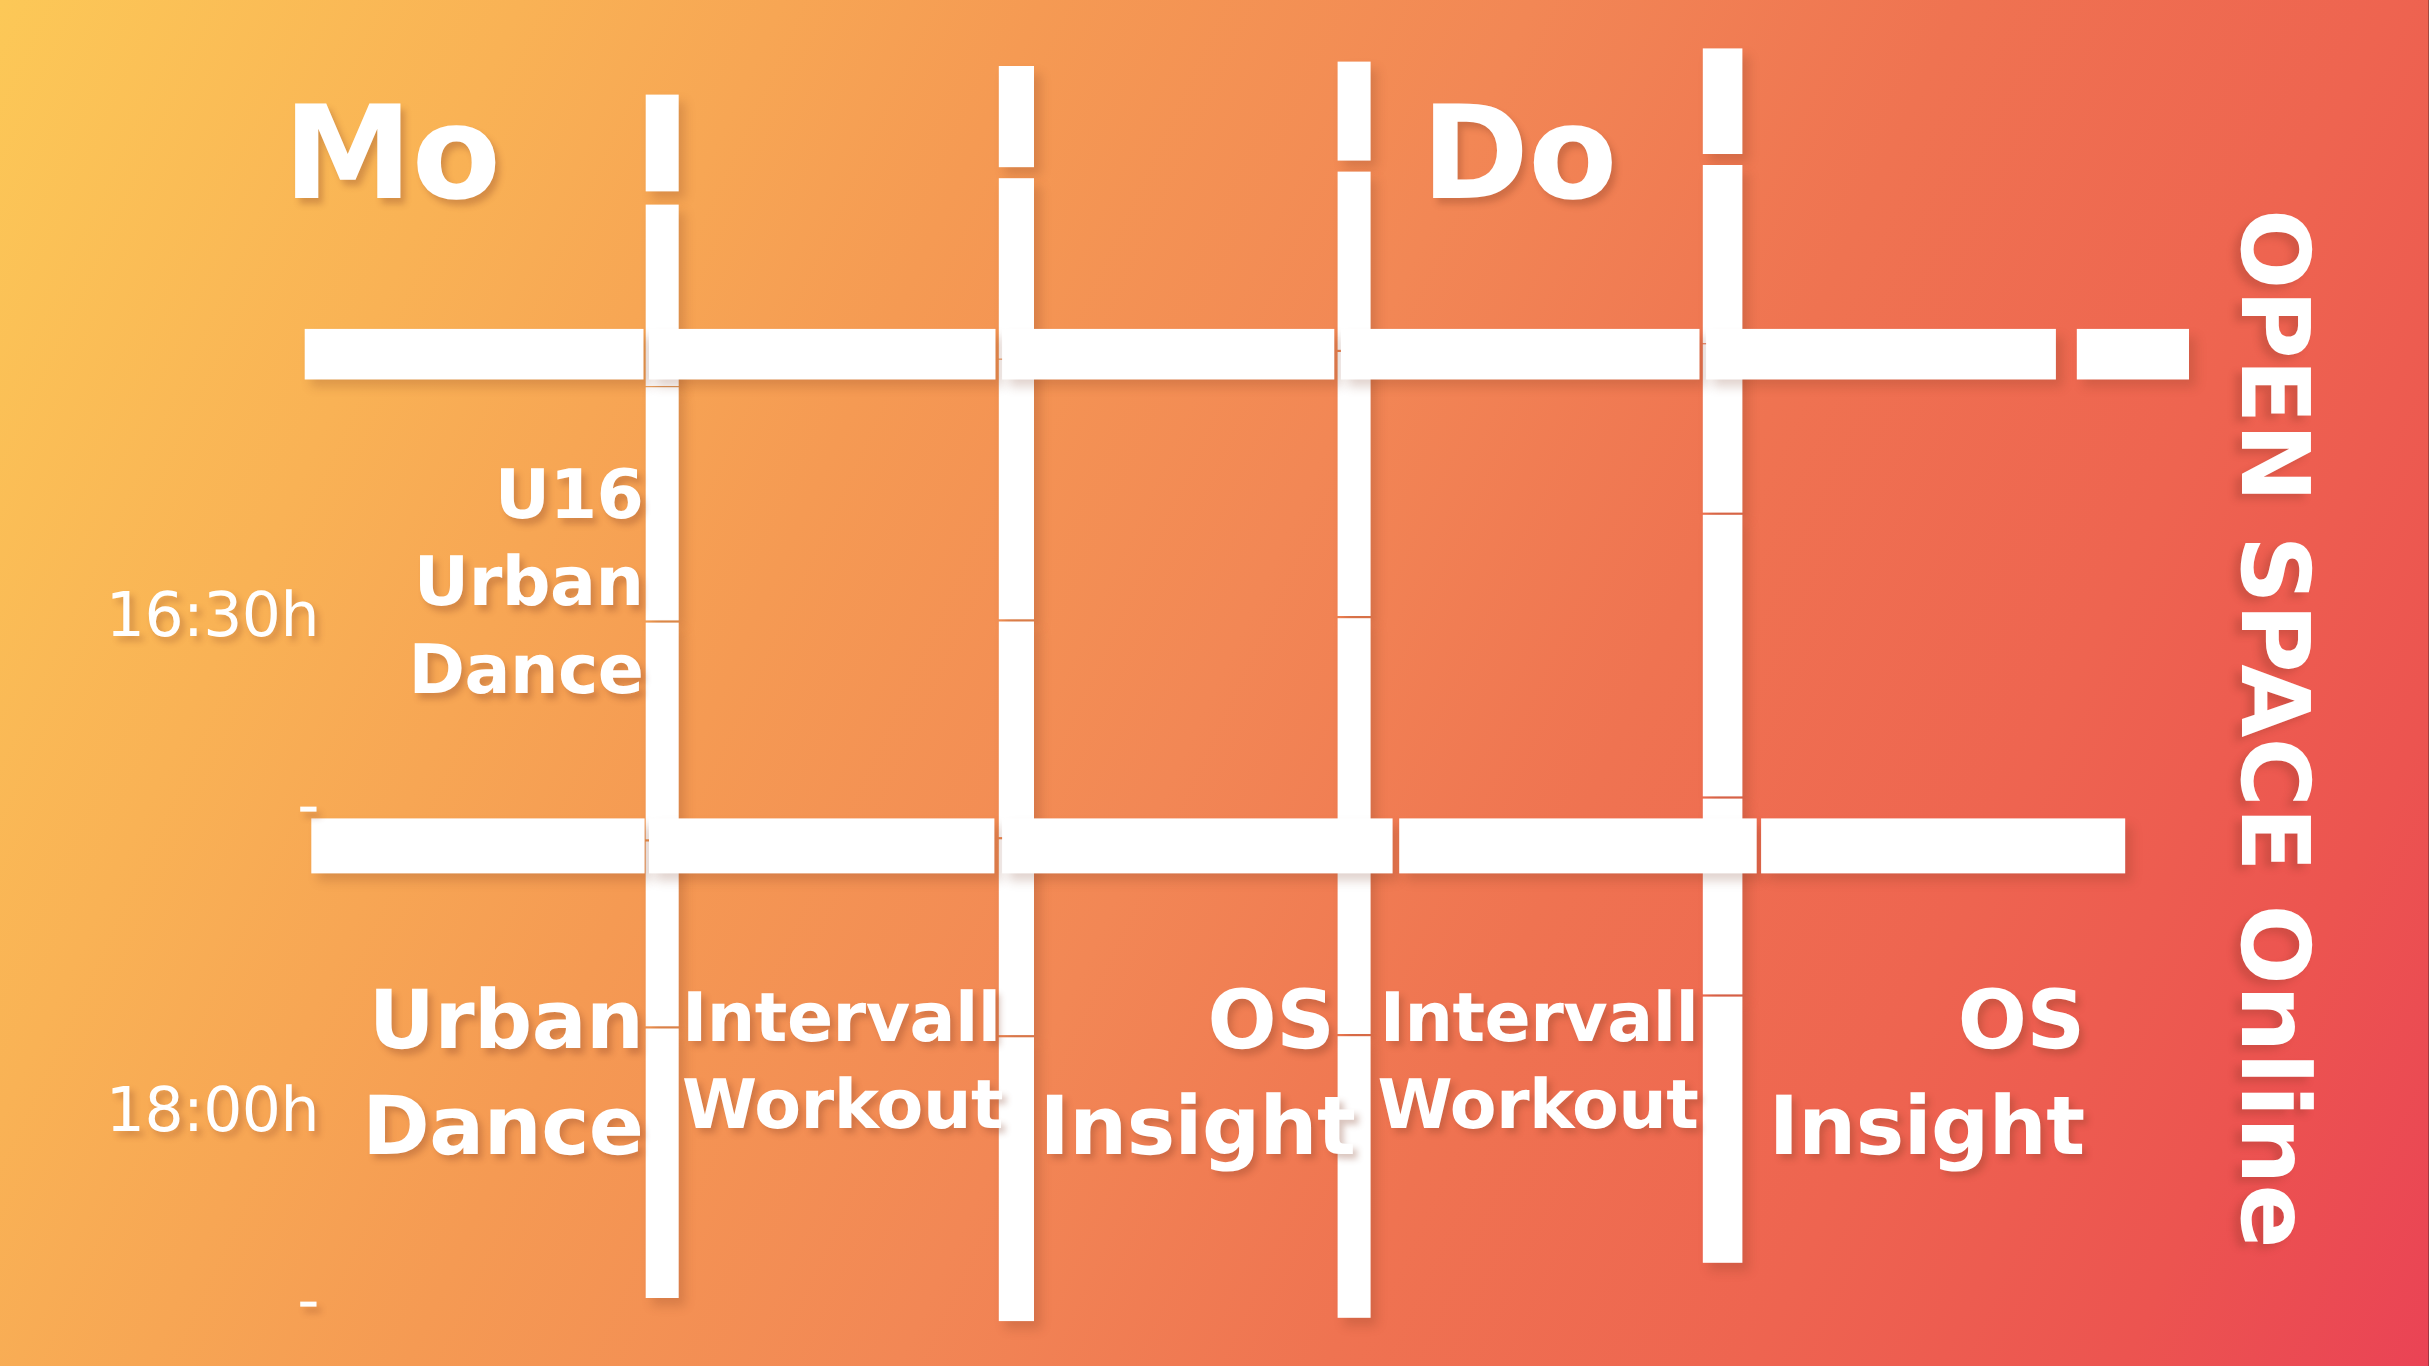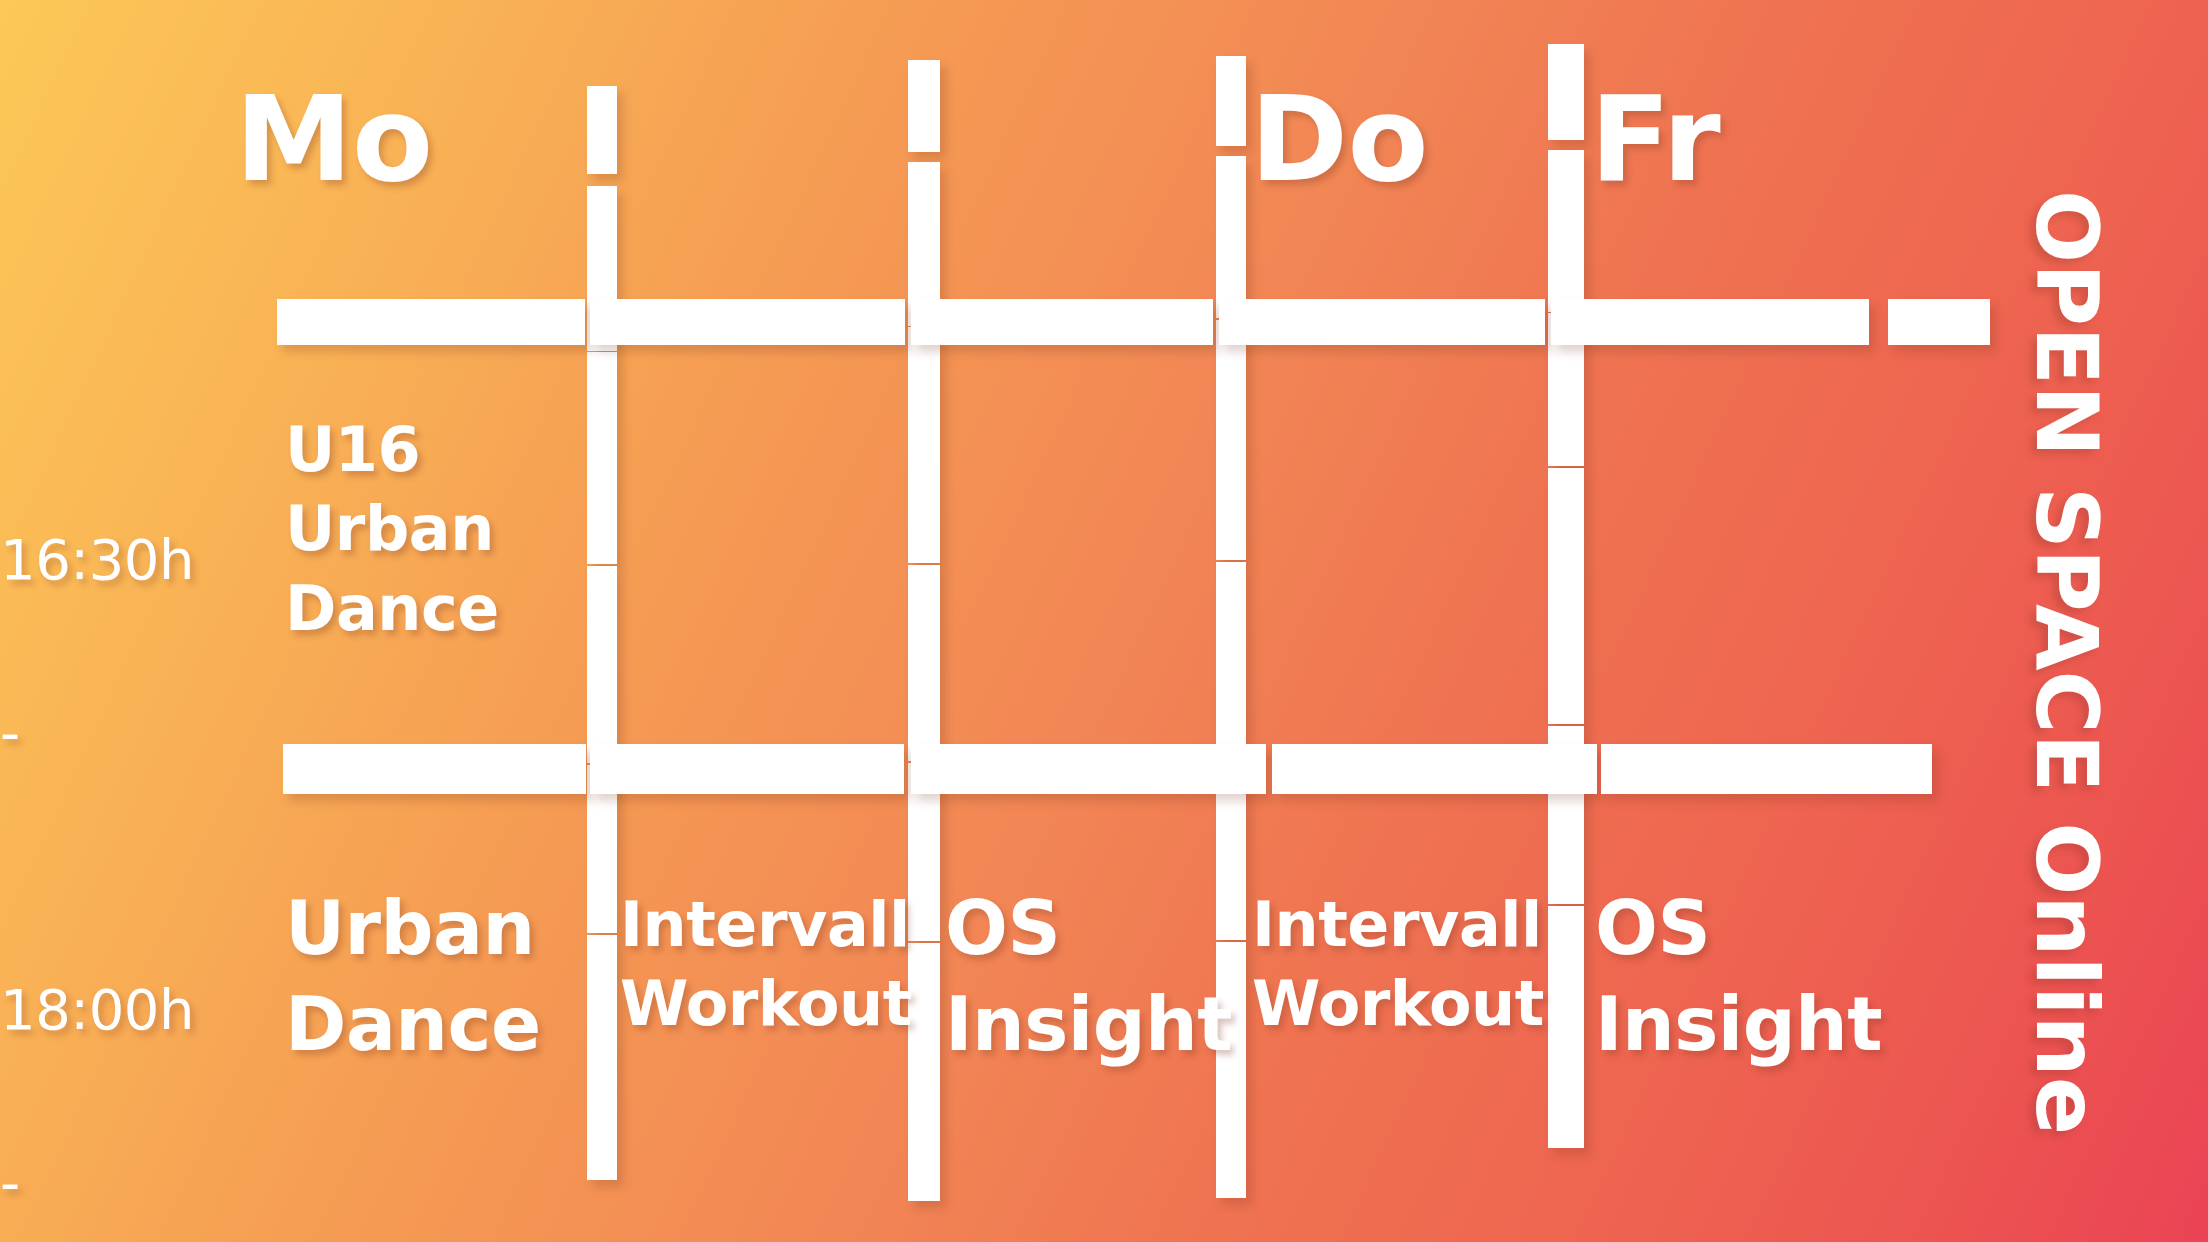--- a/index.html
+++ b/index.html
@@ -31,21 +31,21 @@
     position: absolute;
     background: #ffffff;
     box-shadow: 6px 7px 9px rgba(120, 55, 30, 0.22);
   }
 
   
   .txt {
     position: absolute;
     color: #ffffff;
     font-weight: 700;
-    text-align: left;
+    text-align: right;
     text-shadow: 4px 5px 6px rgba(130, 60, 35, 0.30);
     letter-spacing: -0.5px;
     line-height: 1.0;
     white-space: pre-line;
   }
 
   .dayname {
     font-size: 118px;
     font-weight: 700;
     line-height: 1;
@@ -88,21 +88,20 @@
 <body>
 
 <div id="poster">
 
   <div class="txt dayname" style="left:235px; top:80px; width:220px;">Mo</div>
 
 
 
   <div class="txt dayname" style="left:1250px; top:80px; width:220px;">Do</div>
 
-  <div class="txt dayname" style="left:1590px; top:80px; width:220px;">Fr</div>
 
   <div class="bar" style="left:587px; top:86px;  width:30px; height:88px;"></div>
   <div class="bar" style="left:587px; top:186px; width:30px; height:165px;"></div>
   <div class="bar" style="left:587px; top:352px; width:30px; height:212px;"></div>
   <div class="bar" style="left:587px; top:566px; width:30px; height:197px;"></div>
   <div class="bar" style="left:587px; top:765px; width:30px; height:168px;"></div>
   <div class="bar" style="left:587px; top:935px; width:30px; height:245px;"></div>
 
   <div class="bar" style="left:908px; top:60px;  width:32px; height:92px;"></div>
   <div class="bar" style="left:908px; top:162px; width:32px; height:164px;"></div>

